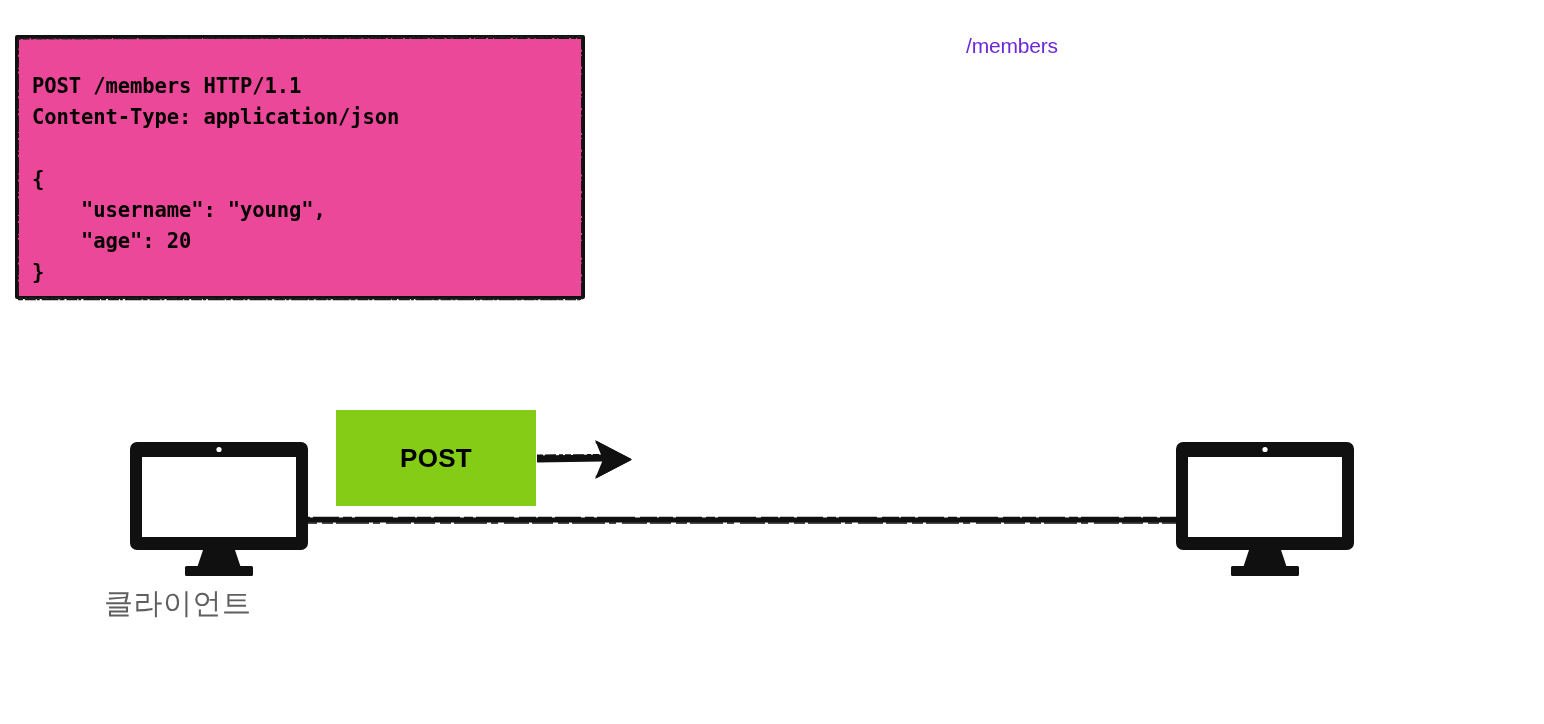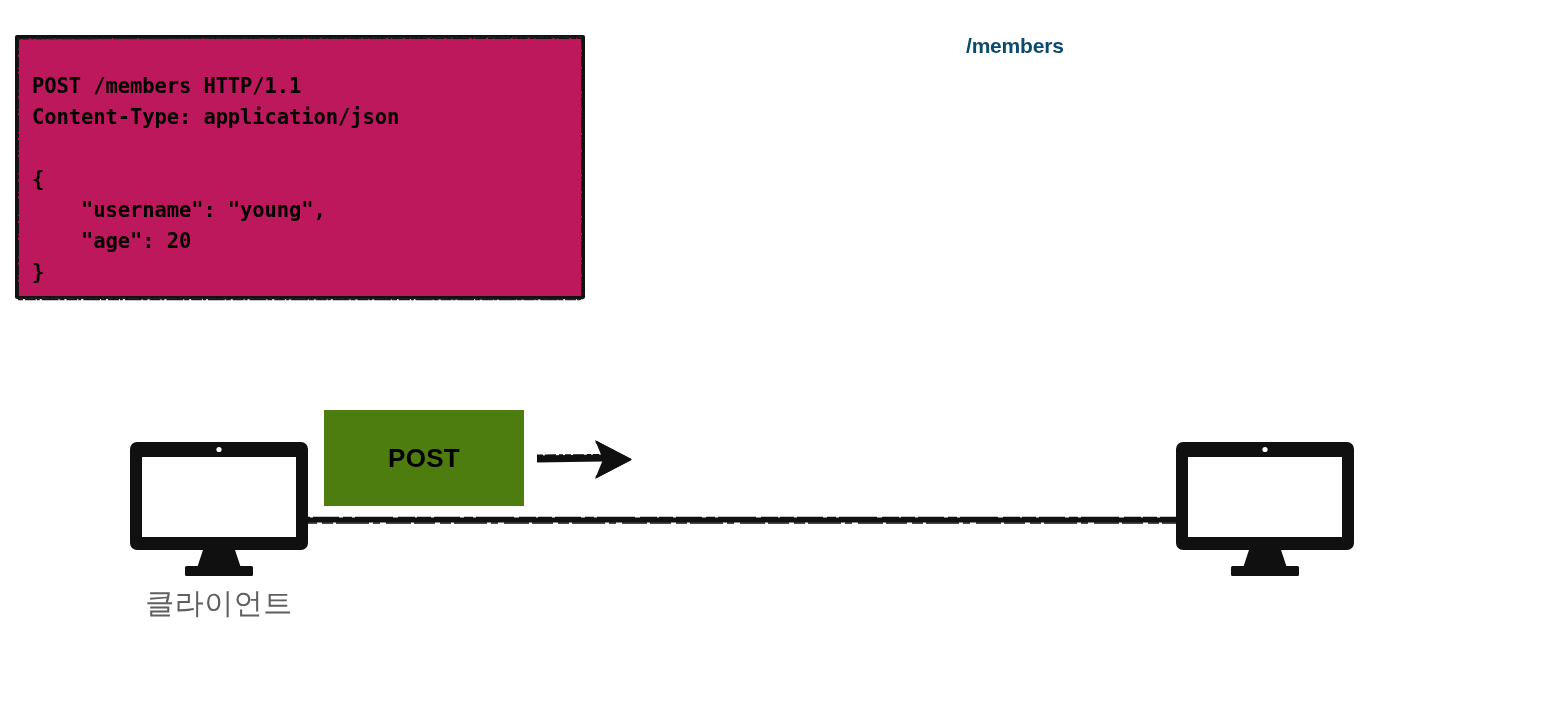--- a/index.html
+++ b/index.html
@@ -21,21 +21,21 @@
   }
 
   
   #request-box {
     position: absolute;
     left: 15px;
     top: 35px;
     width: 570px;
     height: 264px;
     box-sizing: border-box;
-    background: #be185d;
+    background: #ec4899;
     border: 3.5px solid #101010;
     border-radius: 2px;
   }
   #request-box .sketch-edge {
     position: absolute;
     inset: -3px;
     pointer-events: none;
   }
   #request-text {
     position: absolute;
@@ -49,43 +49,43 @@
     white-space: pre;
     letter-spacing: -0.1px;
   }
 
   
   #endpoint-label {
     position: absolute;
     left: 966px;
     top: 34px;
     font-size: 21px;
-    font-weight: bold;
-    color: #0c4a6e;
+    font-weight: normal;
+    color: #6d28d9;
     letter-spacing: -0.2px;
     white-space: pre;
   }
 
   
   #wire {
     position: absolute;
     left: 296px;
     top: 503px;
     width: 904px;
     height: 32px;
   }
 
   
   #post-badge {
     position: absolute;
-    left: 324px;
+    left: 336px;
     top: 410px;
     width: 200px;
     height: 96px;
-    background: #4d7c0f;
+    background: #84cc16;
     display: flex;
     align-items: center;
     justify-content: center;
   }
   #post-badge-label {
     font-size: 26px;
     font-weight: bold;
     color: #000000;
     letter-spacing: 0.3px;
   }
@@ -96,21 +96,21 @@
     left: 533px;
     top: 432px;
     width: 104px;
     height: 56px;
   }
 
   
   .node {
     position: absolute;
     width: 230px;
-    text-align: center;
+    text-align: left;
     font-family: Liberation Serif, serif;
   }
   #client-node { left: 104px; top: 440px; }
   #server-node { left: 1150px; top: 440px; }
 
   .monitor-icon { display: block; margin: 0 auto; }
 
   .node-label {
     margin-top: 10px;
     font-size: 29px;

